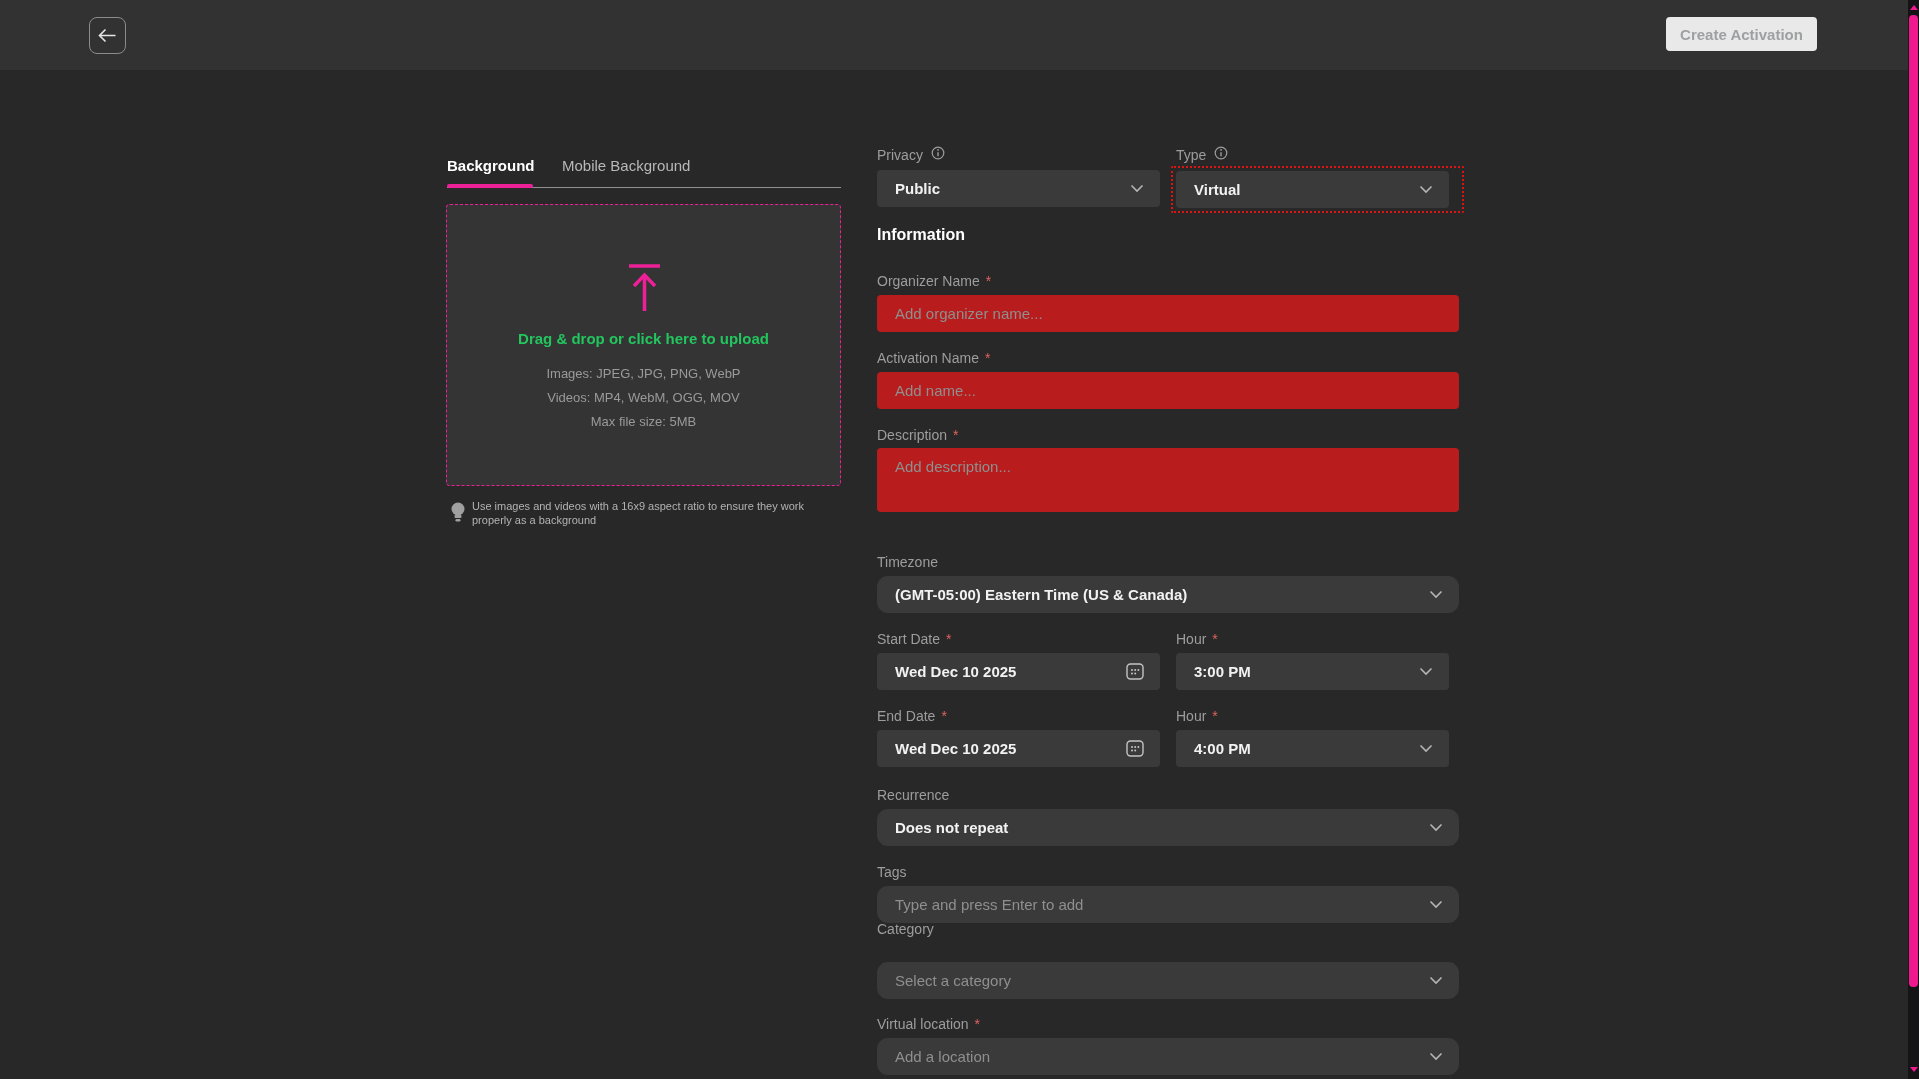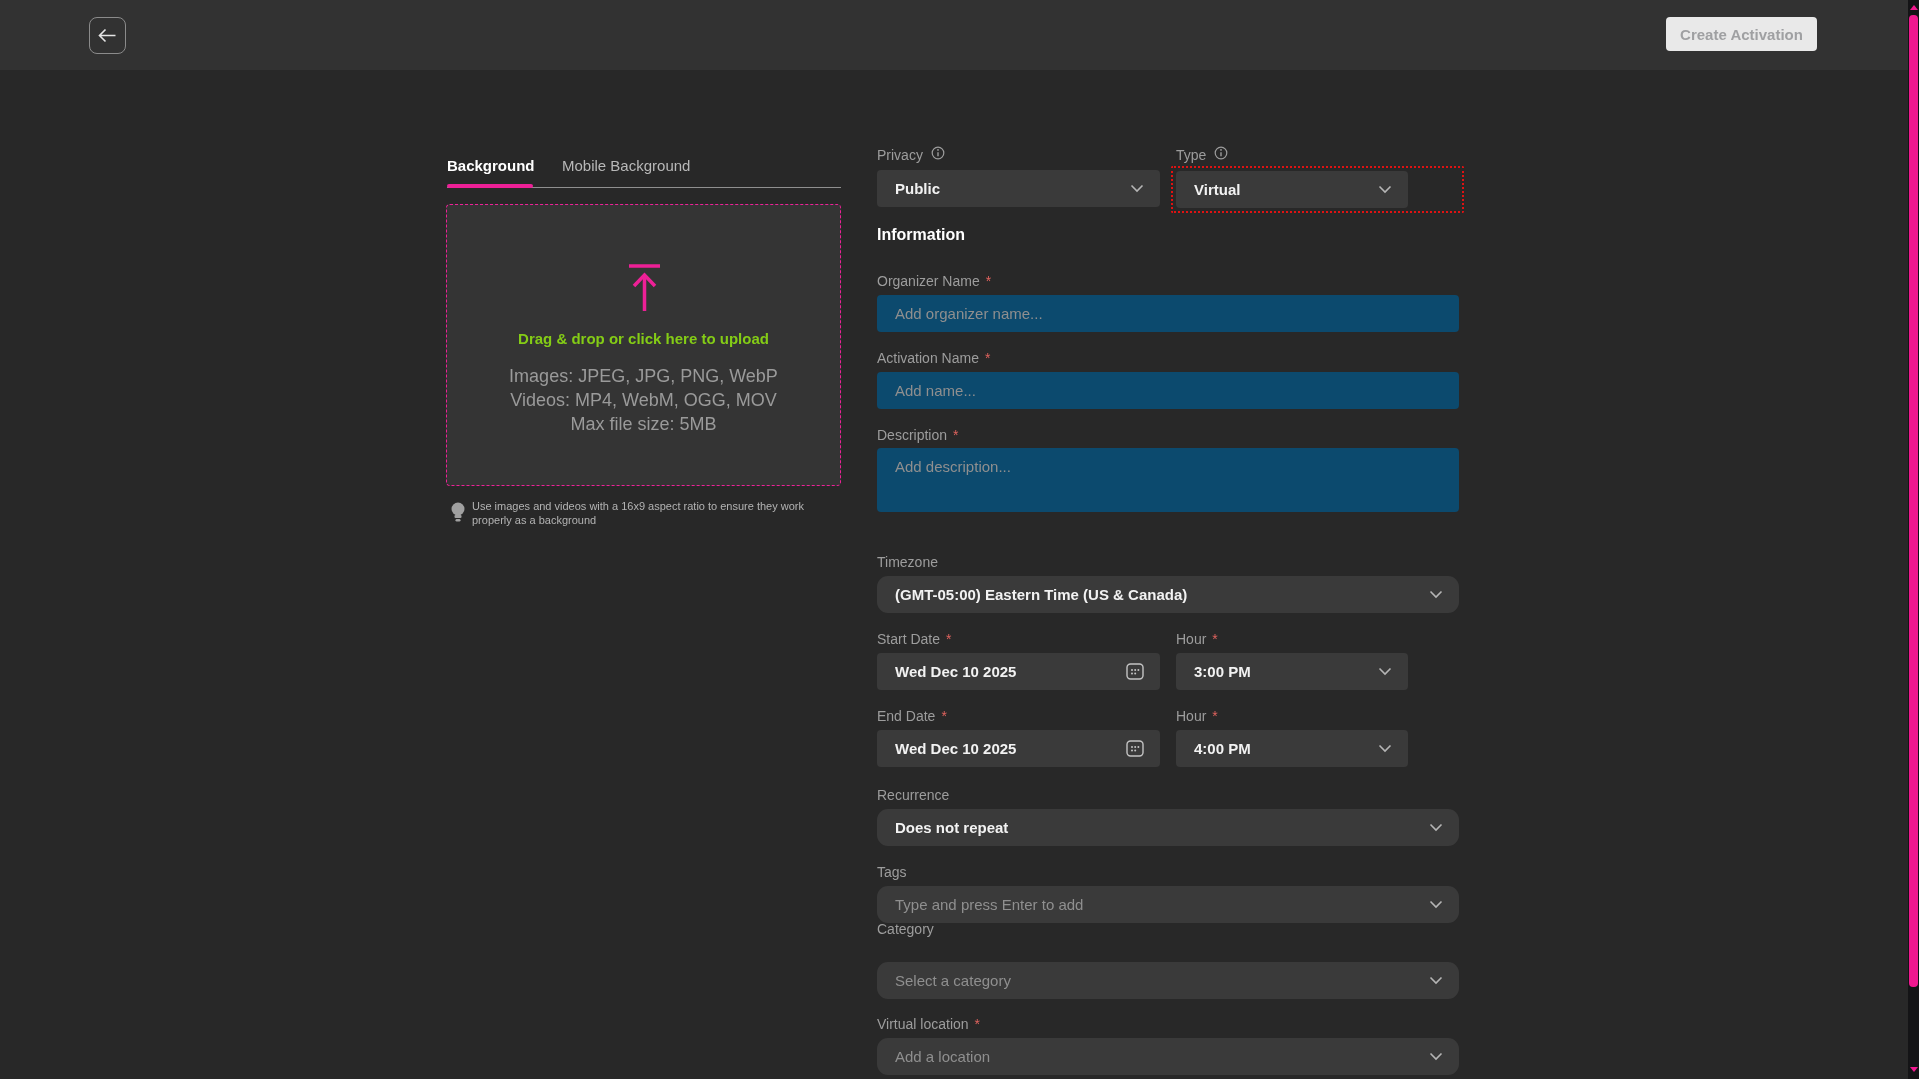--- a/index.html
+++ b/index.html
@@ -29,22 +29,22 @@
          font-family:"Liberation Sans",sans-serif; }
   .tab-active { left:447px; color:#ffffff; font-weight:700; }
   .tab-inactive { left:562px; color:#b8b8b8; font-weight:400; }
   .tab-divider { position:absolute; left:447px; top:187px; width:394px; height:1px; background:#8f8f8f; }
   .tab-underline { position:absolute; left:447px; top:184px; width:86px; height:4px; background:#ee2097; border-radius:2px; }
 
   .upload-box { position:absolute; left:446px; top:204px; width:395px; height:282px;
                 background:#343434; border:1px dashed #ee2097; border-radius:4px; cursor:pointer; }
   .upload-arrow { position:absolute; left:179px; top:58px; }
   .upload-title { position:absolute; left:0; top:125px; width:100%; text-align:center;
-                  color:#84cc16; font-size:15px; font-weight:700; }
-  .upload-line { position:absolute; left:0; width:100%; text-align:center; color:#9a9a9a; font-size:18px; }
+                  color:#22c55e; font-size:15px; font-weight:700; }
+  .upload-line { position:absolute; left:0; width:100%; text-align:center; color:#9a9a9a; font-size:13px; }
   .ul-1 { top:161px; } .ul-2 { top:185px; } .ul-3 { top:209px; }
 
   .tip { position:absolute; left:450px; top:499px; width:380px; display:flex; gap:6px; }
   .tip-icon { flex:0 0 16px; margin-top:2px; }
   .tip-text { color:#b3b3b3; font-size:11px; line-height:14px; width:352px; }
 
   
   .flabel { position:absolute; height:17px; display:flex; align-items:center; gap:6px;
             color:#9d9d9d; font-size:14px; white-space:nowrap; }
   .req { color:#e0635e; font-size:14px; }
@@ -52,23 +52,23 @@
 
   .field { position:absolute; height:37px; background:#3a3a3a; border-radius:4px;
            display:flex; align-items:center; padding:0 16px 0 18px; cursor:pointer; }
   .field .val { color:#f2f2f2; font-size:15px; font-weight:600; }
   .field .ph  { color:#8f8f8f; font-size:15px; font-weight:400; }
   .field .chev { margin-left:auto; display:flex; align-items:center; }
   .field .cal  { margin-left:auto; display:flex; align-items:center; }
 
   .w-full { left:877px; width:582px;border-radius:11px; }
   .w-left { left:877px; width:283px; }
-  .w-right{ left:1176px; width:232px; }
-
-  .tinput { position:absolute; left:877px; width:582px; height:37px; background:#0c4a6e;
+  .w-right{ left:1176px; width:273px; }
+
+  .tinput { position:absolute; left:877px; width:582px; height:37px; background:#b91c1c;
             border:none; border-radius:4px; color:#f2f2f2; font-size:15px; padding:0 18px;
             font-family:"Liberation Sans",sans-serif; }
   .tinput::placeholder { color:#8f8f8f; opacity:1; }
   textarea.tinput { height:64px; padding:10px 18px; resize:none; }
 
   .section-title { position:absolute; left:877px; top:226px; color:#ffffff; font-size:16px; font-weight:700; }
 
   .hl-outline { position:absolute; left:1171px; top:166px; width:293px; height:47px;
                 border:2px dotted #e01212; border-radius:2px; pointer-events:none; z-index:10; }
 </style>

